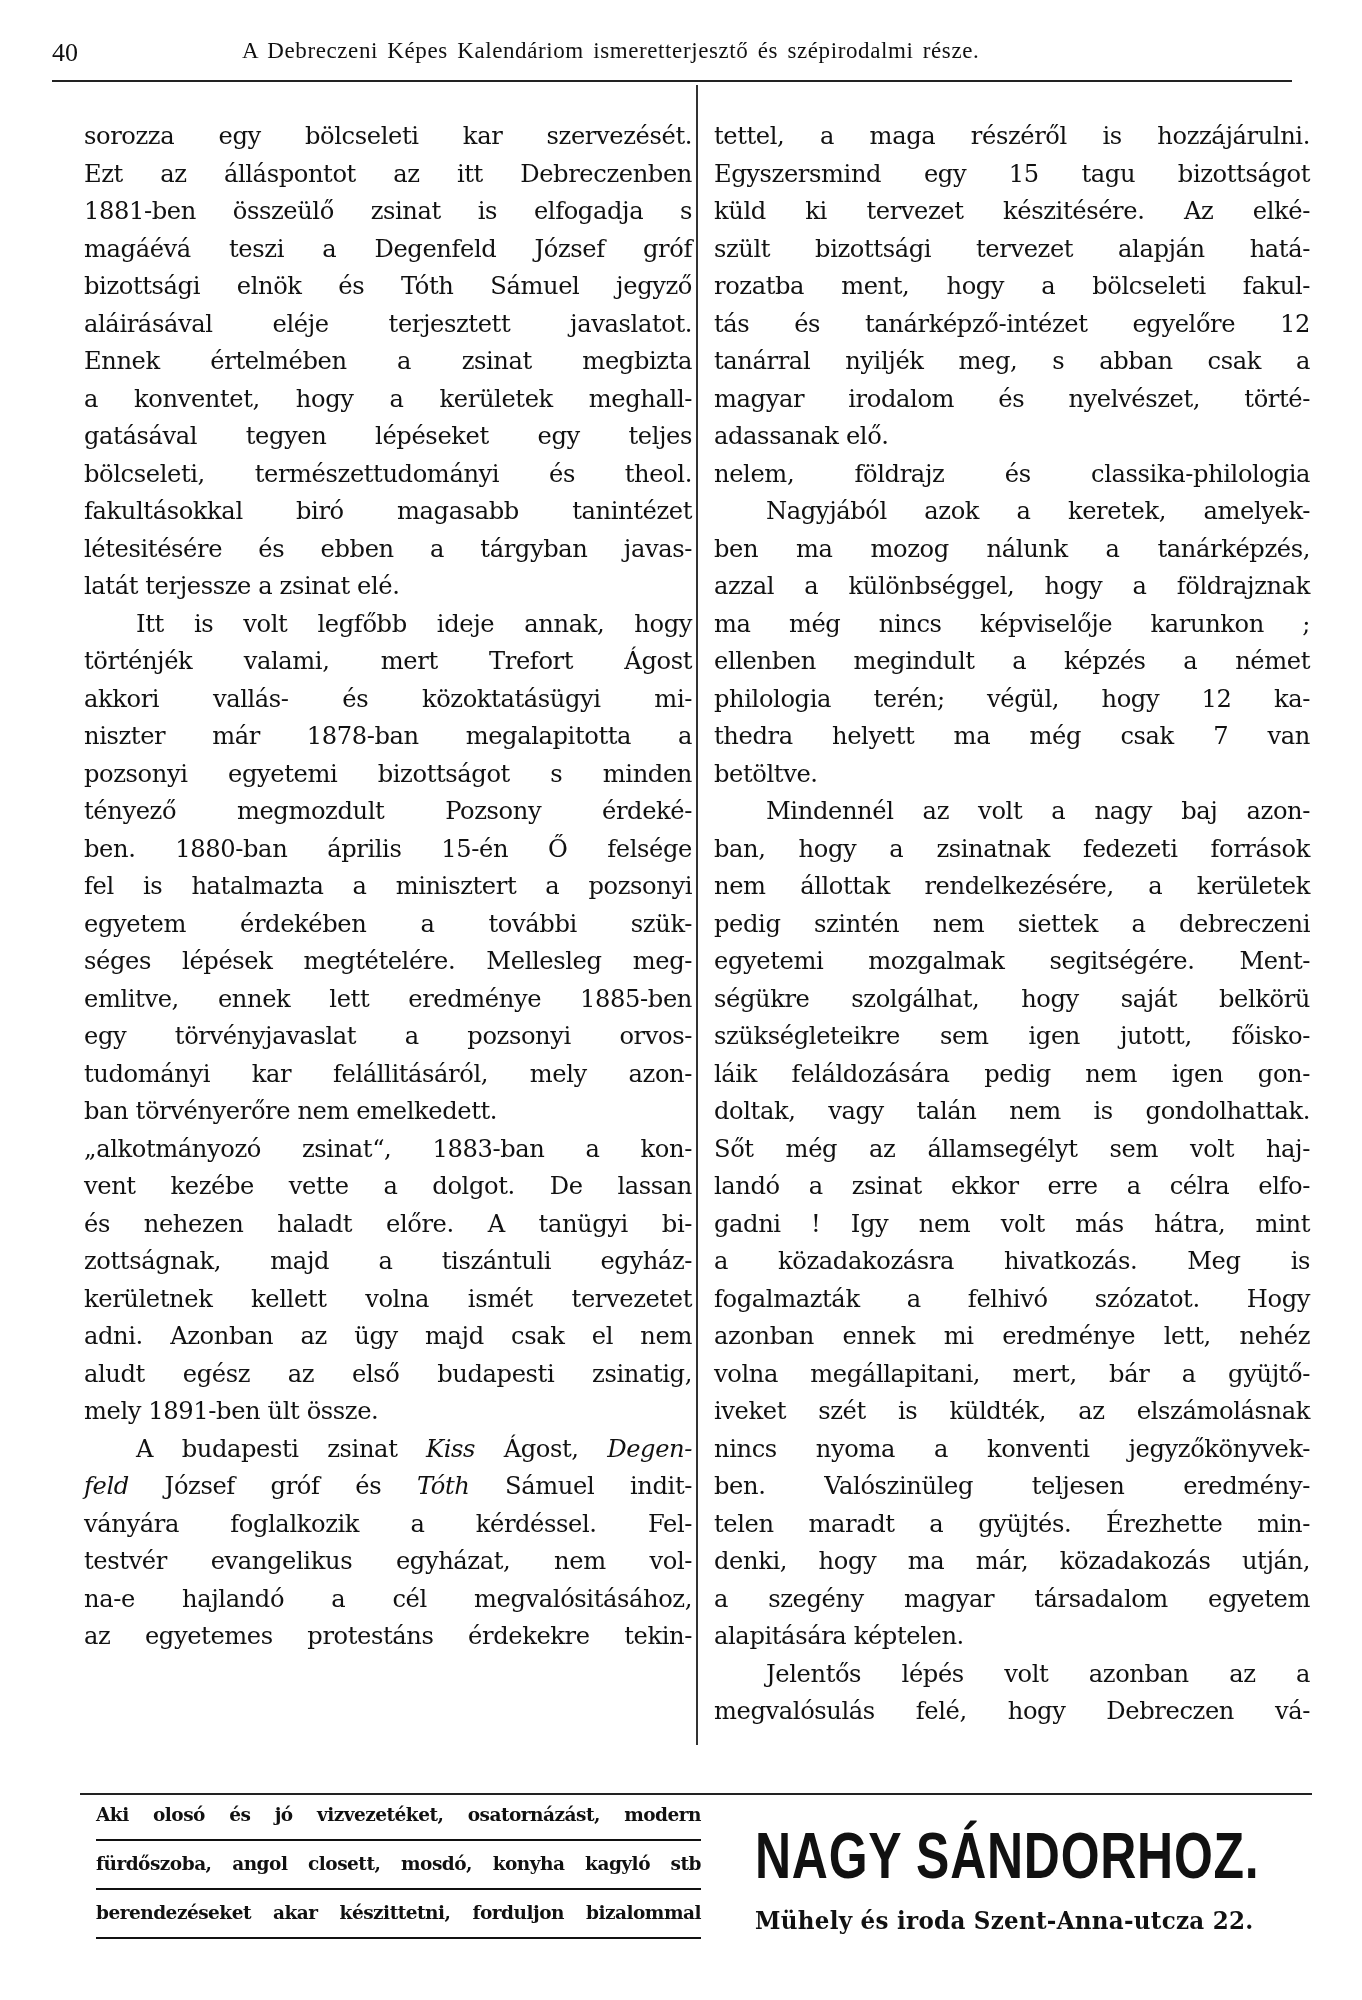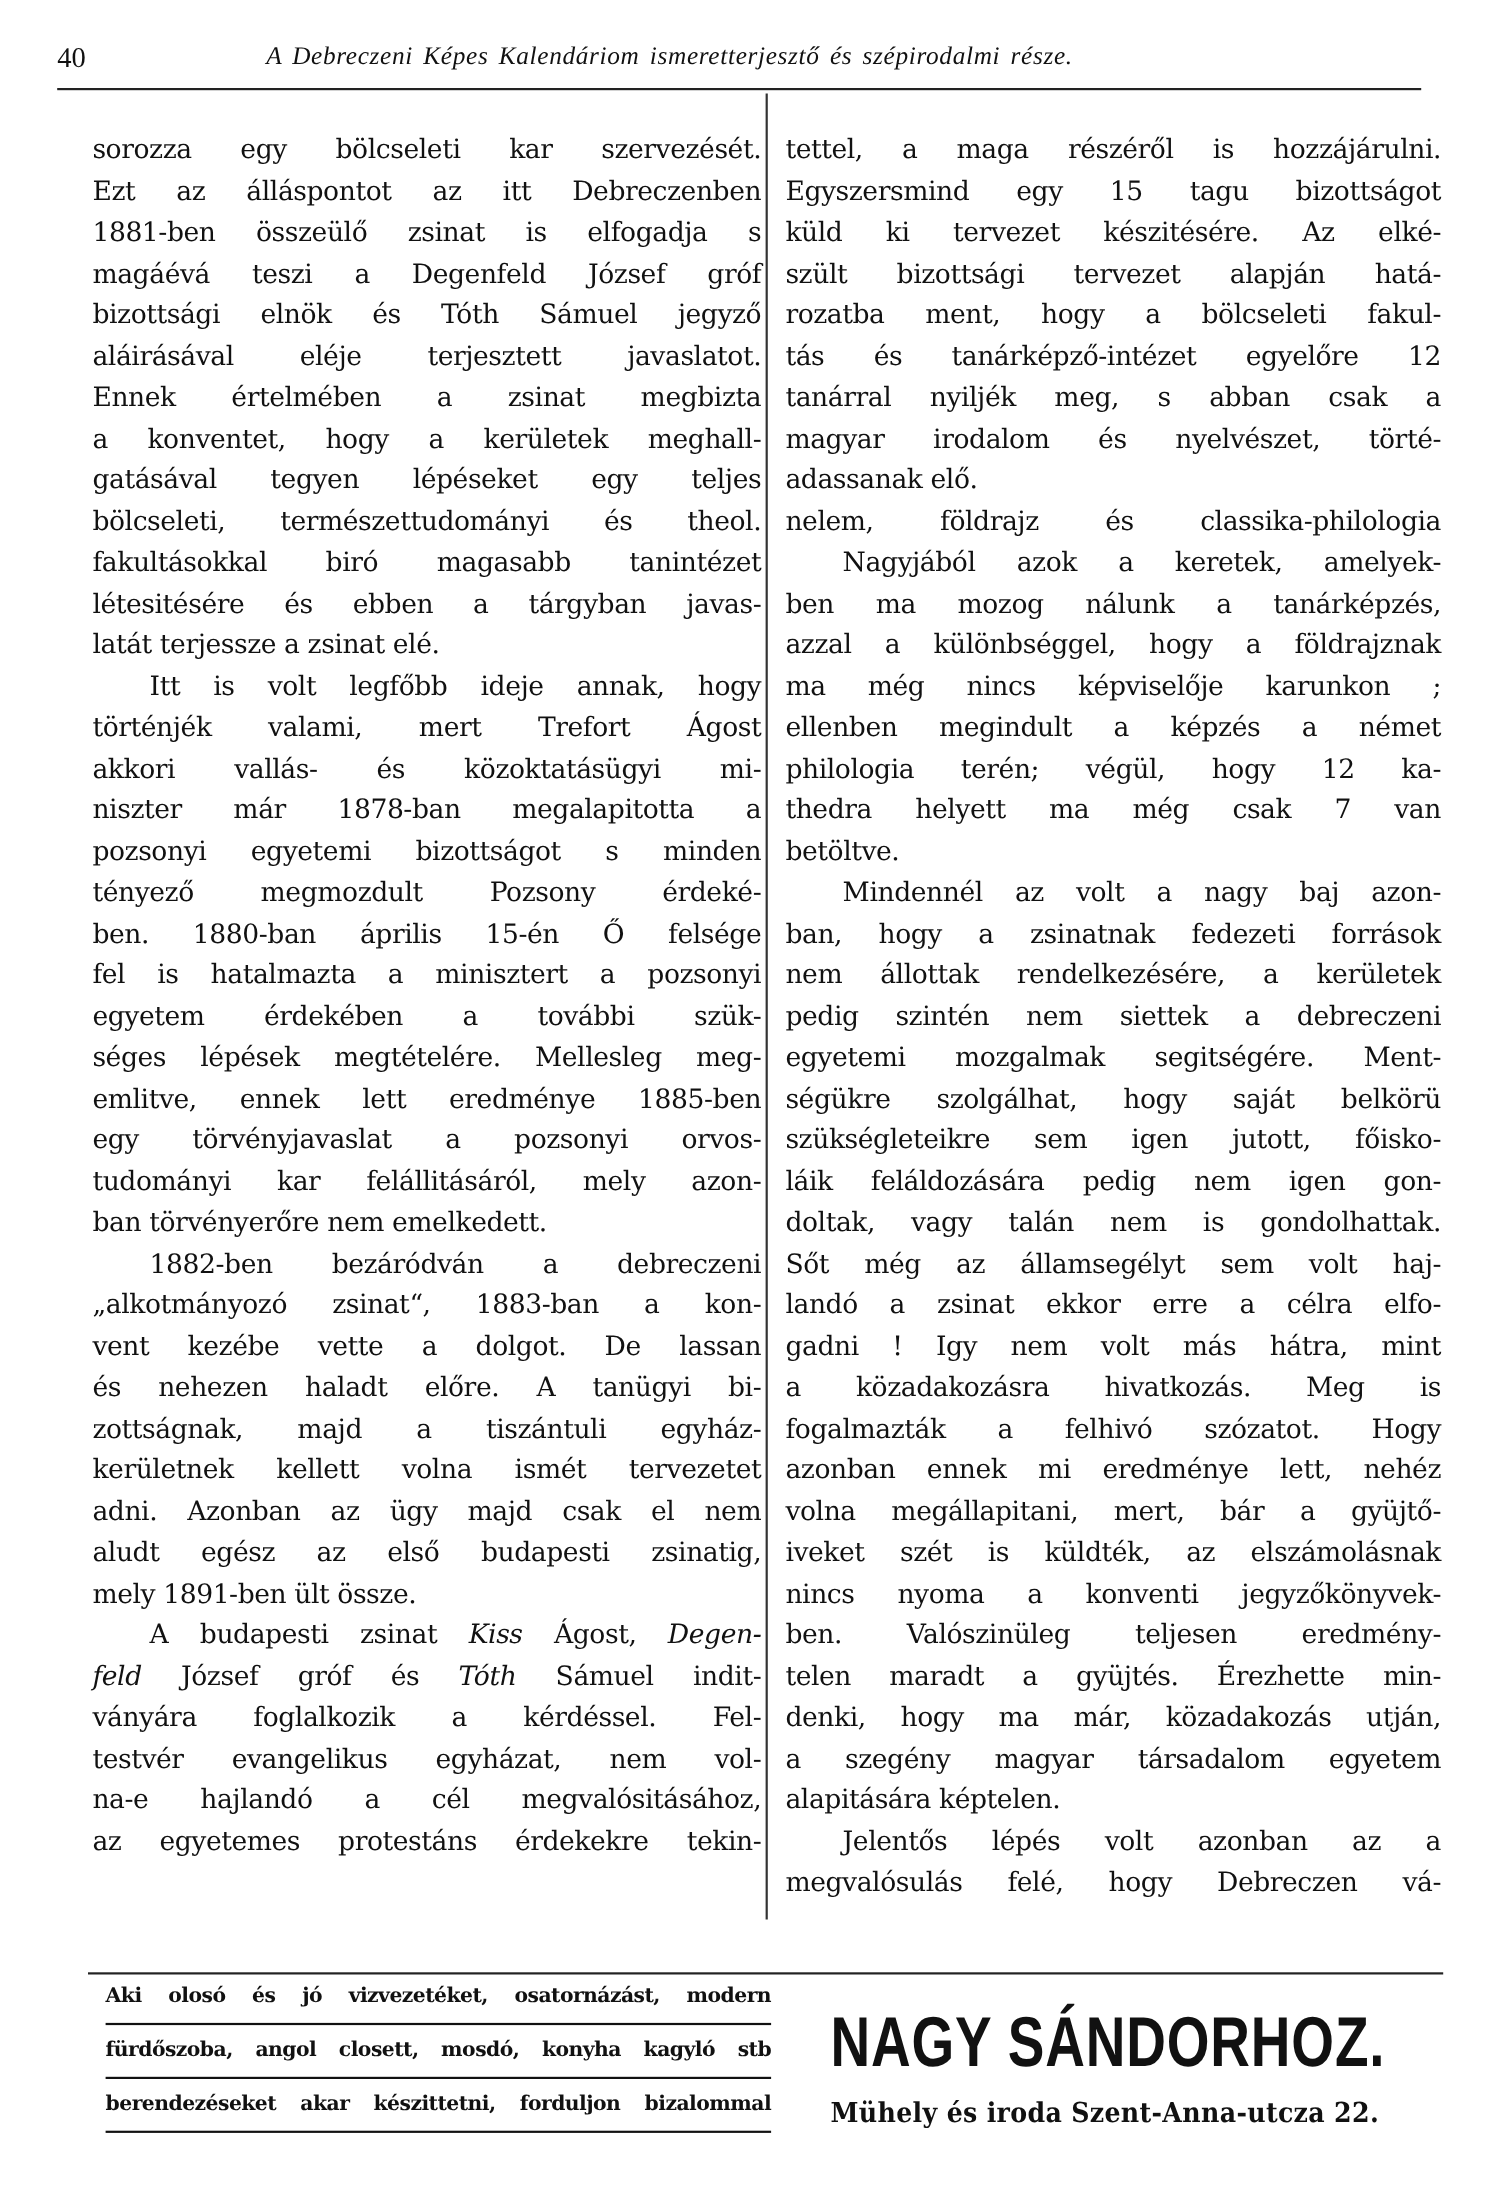--- a/index.html
+++ b/index.html
@@ -9,21 +9,21 @@
     }
     .header {
       position: absolute; left: 52px; top: 38px; width: 1240px; height: 32px;
     }
     .page-num {
       position: absolute; left: 0; top: 0;
       font-family: "Liberation Serif", serif; font-size: 26px;
     }
     .running-title {
       position: absolute; left: 190px; top: 0;
-      font-family: "Liberation Serif", serif; font-style: italic; font-size: 23px;
+      font-family: "Liberation Serif", serif; font-size: 23px;
       letter-spacing: 0.6px; word-spacing: 3px;
     }
     .header-rule {
       position: absolute; left: 52px; top: 80px; width: 1240px; height: 2px; background: #222;
     }
     .col-divider {
       position: absolute; left: 696px; top: 85px; width: 2px; height: 1660px; background: #333;
     }
     .column {
       position: absolute; top: 118px; width: 608px;
@@ -97,21 +97,20 @@
   <span class="line">pozsonyi egyetemi bizottságot s minden</span>
   <span class="line">tényező megmozdult Pozsony érdeké-</span>
   <span class="line">ben. 1880-ban április 15-én Ő felsége</span>
   <span class="line">fel is hatalmazta a minisztert a pozsonyi</span>
   <span class="line">egyetem érdekében a további szük-</span>
   <span class="line">séges lépések megtételére. Mellesleg meg-</span>
   <span class="line">emlitve, ennek lett eredménye 1885-ben</span>
   <span class="line">egy törvényjavaslat a pozsonyi orvos-</span>
   <span class="line">tudományi kar felállitásáról, mely azon-</span>
   <span class="line last">ban törvényerőre nem emelkedett.</span>
-  <span class="line indent">1882-ben bezáródván a debreczeni</span>
   <span class="line">„alkotmányozó zsinat“, 1883-ban a kon-</span>
   <span class="line">vent kezébe vette a dolgot. De lassan</span>
   <span class="line">és nehezen haladt előre. A tanügyi bi-</span>
   <span class="line">zottságnak, majd a tiszántuli egyház-</span>
   <span class="line">kerületnek kellett volna ismét tervezetet</span>
   <span class="line">adni. Azonban az ügy majd csak el nem</span>
   <span class="line">aludt egész az első budapesti zsinatig,</span>
   <span class="line last">mely 1891-ben ült össze.</span>
   <span class="line indent"><span>A budapesti zsinat </span><span class="it">Kiss</span><span> Ágost, </span><span class="it">Degen-</span></span>
   <span class="line"><span class="it">feld</span><span> József gróf és </span><span class="it">Tóth</span><span> Sámuel indit-</span></span>

